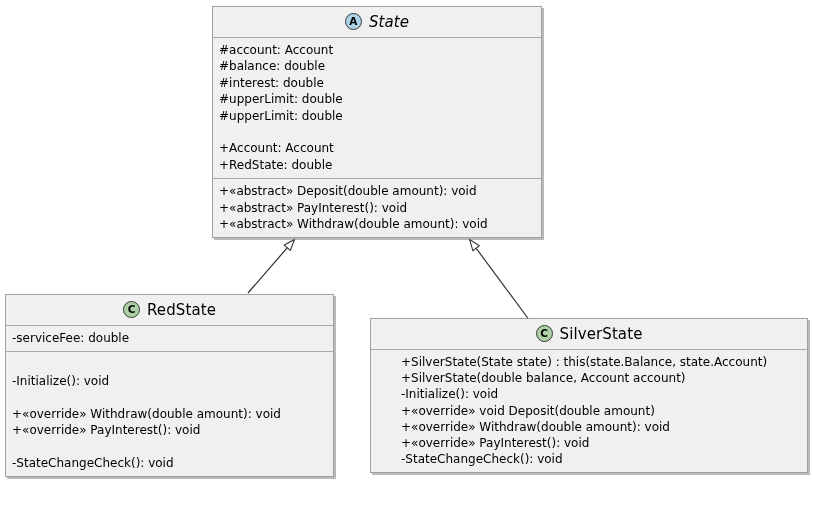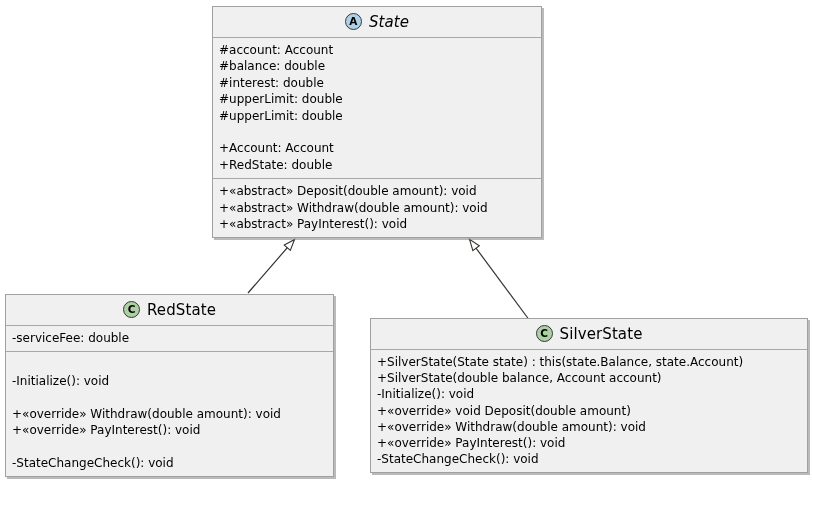--- a/index.html
+++ b/index.html
@@ -90,21 +90,21 @@
   .member {
     font-size: 12px;
     line-height: 16.4px;
     white-space: nowrap;
   }
   .member.spacer {
     height: 16.4px;
   }
 
   
-  .compartment.tight .member { line-height: 16.2px; }
+  .compartment.tight .member { line-height: 16.2px; margin-left: 24px; }
 </style>
 </head>
 <body>
 
 <div id="canvas">
 
   <svg class="edges" viewBox="0 0 813 510" width="813" height="510">
     <defs>
       <marker id="hollow-tri" markerWidth="14" markerHeight="14" refX="11.2" refY="5" orient="auto" markerUnits="userSpaceOnUse">
         <path d="M1,1 L12,5 L1,9 z" fill="#ffffff" stroke="#33322e" stroke-width="1.1" stroke-linejoin="miter"></path>
@@ -132,22 +132,22 @@
       <div class="member">#interest: double</div>
       <div class="member">#upperLimit: double</div>
       <div class="member">#upperLimit: double</div>
       <div class="member spacer"></div>
       <div class="member">+Account: Account</div>
       <div class="member">+RedState: double</div>
     </div>
 
     <div class="compartment">
       <div class="member">+«abstract» Deposit(double amount): void</div>
+      <div class="member">+«abstract» PayInterest(): void</div>
       <div class="member">+«abstract» Withdraw(double amount): void</div>
-      <div class="member">+«abstract» PayInterest(): void</div>
     </div>
   </div>
 
   <div class="uml-class" style="left:5px; top:294px; width:329px;">
     <div class="class-header">
       <span class="badge class-badge">C</span>
       <span class="class-title">RedState</span>
     </div>
 
     <div class="compartment">

